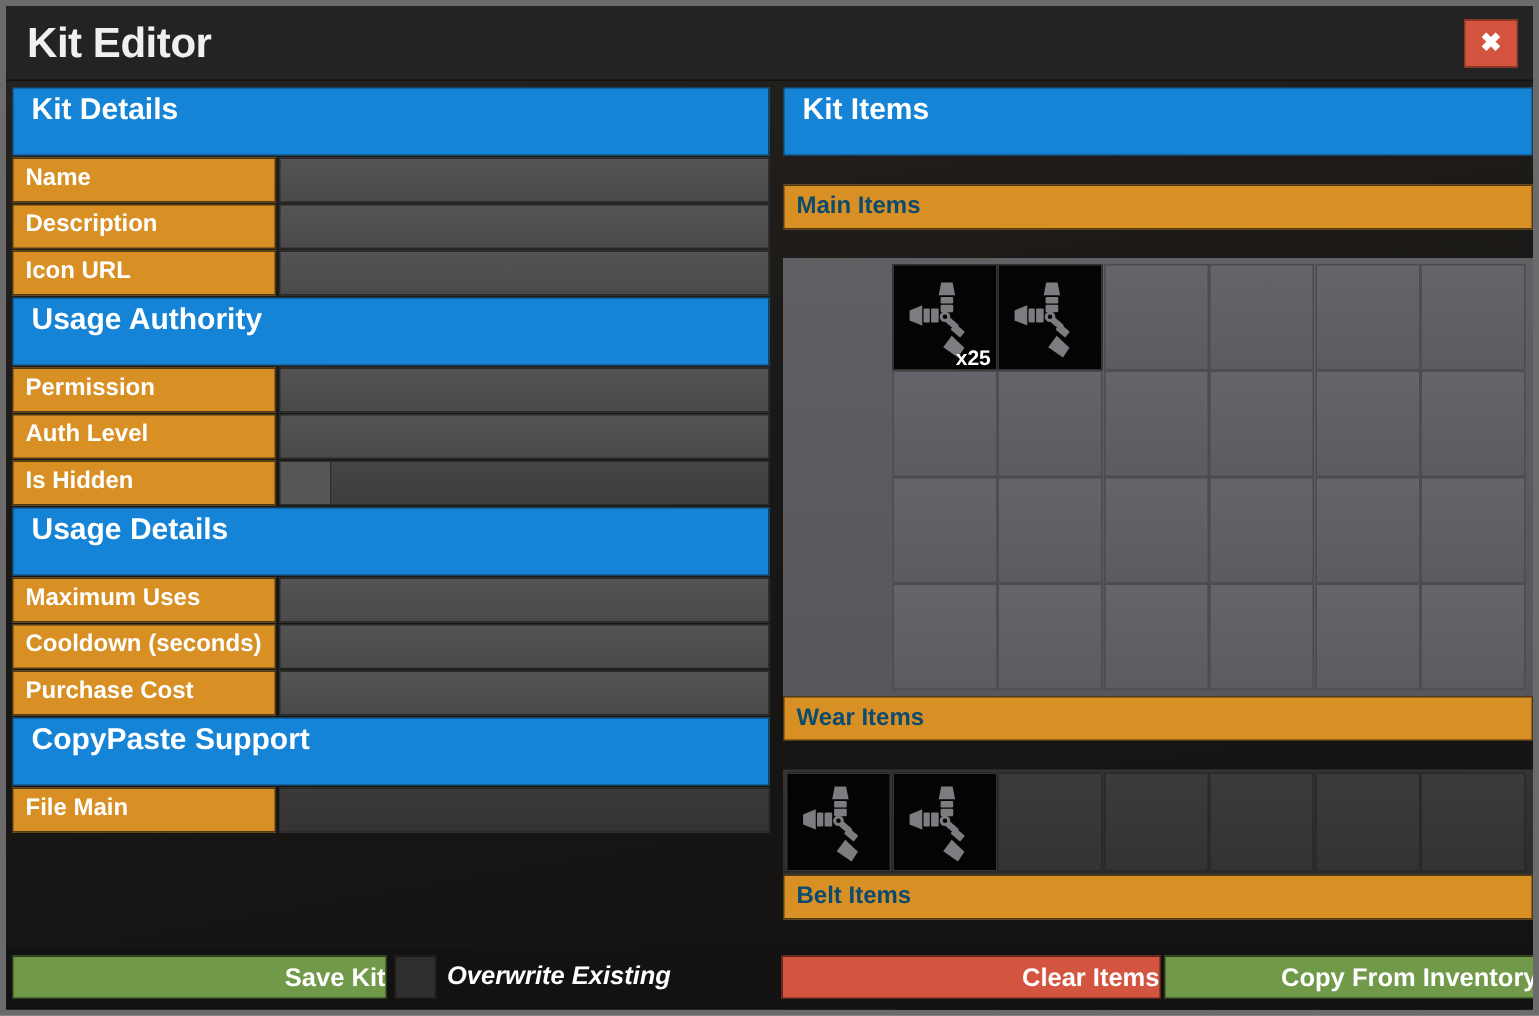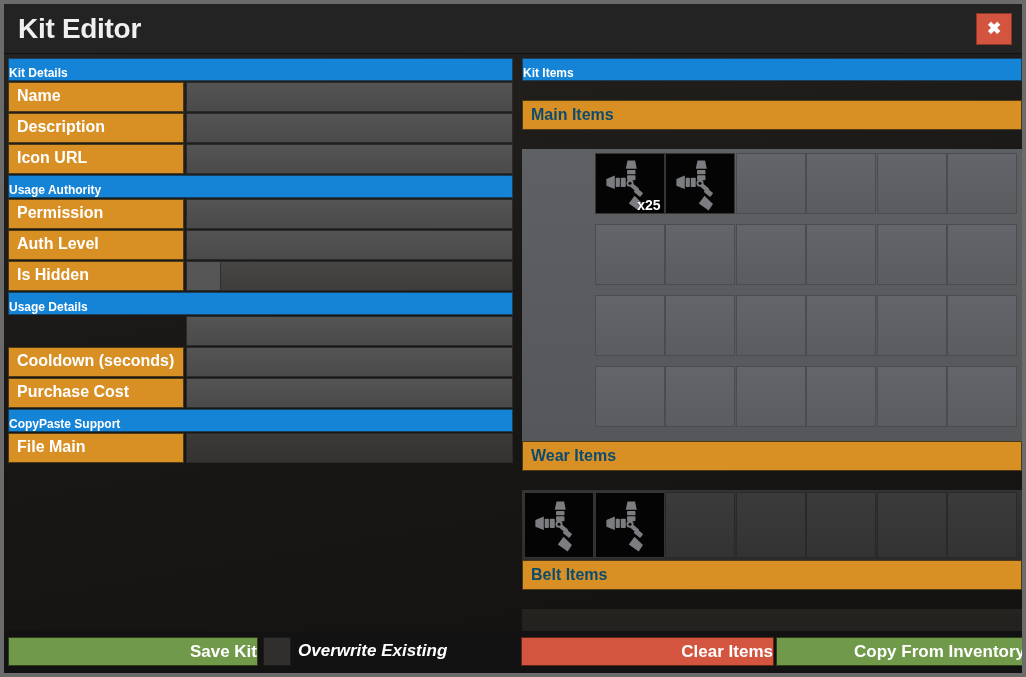--- a/index.html
+++ b/index.html
@@ -56,25 +56,25 @@
     line-height: 30px;
     text-align: center;
     cursor: pointer;
   }
 
   
   .bar-blue {
     background: #1583d6;
     border: 1px solid #16425f;
     color: #ffffff;
-    font-size: 12px;
-    font-weight: bold;
-    padding: 3px 0 3px 0;
+    font-size: 20px;
+    font-weight: bold;
+    padding: 3px 0 3px 12px;
     line-height: 22px;
-    height: 23px;
+    height: 46px;
     overflow: hidden;
   }
   .bar-orange {
     background: #d89025;
     border: 1px solid #4e3a14;
     color: #0c4a6e;
     font-size: 16px;
     font-weight: bold;
     padding: 3px 0 3px 8px;
     line-height: 22px;
@@ -154,21 +154,21 @@
     width: 500px;
     background-image: linear-gradient(180deg, #5e6064 0%, #55575b 100%);
     overflow: hidden;
   }
   .grid-main   { height: 292px; }
   .grid-wear   { height: 70px; background-image: linear-gradient(180deg, #343434 0%, #2c2c2c 100%); }
   .grid-belt   { height: 103px; background-image: linear-gradient(180deg, #24231f 0%, #1d1c19 100%); }
 
   .slot {
     position: absolute;
-    width: 70px; height: 61px;
+    width: 70px; height: 71px;
     background-image: linear-gradient(180deg, #63656a 0%, #5a5c60 100%);
     border: 1px solid #4a4c50;
   }
   .grid-wear .slot {
     height: 66px;
     background-image: linear-gradient(180deg, #3b3b3b 0%, #333333 100%);
     border: 1px solid #292929;
   }
   .grid-belt .slot {
     height: 70px;
@@ -283,20 +283,21 @@
           <div class="field-input"></div>
         </div>
         <div class="field-row">
           <div class="field-label">Is Hidden</div>
           <div class="field-checkbox-wrap">
             <div class="field-checkbox"></div>
           </div>
         </div>
         <div class="bar-blue section-header">Usage Details</div>
         <div class="field-row">
+          <div class="field-label">Maximum Uses</div>
           <div class="field-input"></div>
         </div>
         <div class="field-row">
           <div class="field-label">Cooldown (seconds)</div>
           <div class="field-input"></div>
         </div>
         <div class="field-row">
           <div class="field-label">Purchase Cost</div>
           <div class="field-input"></div>
         </div>

